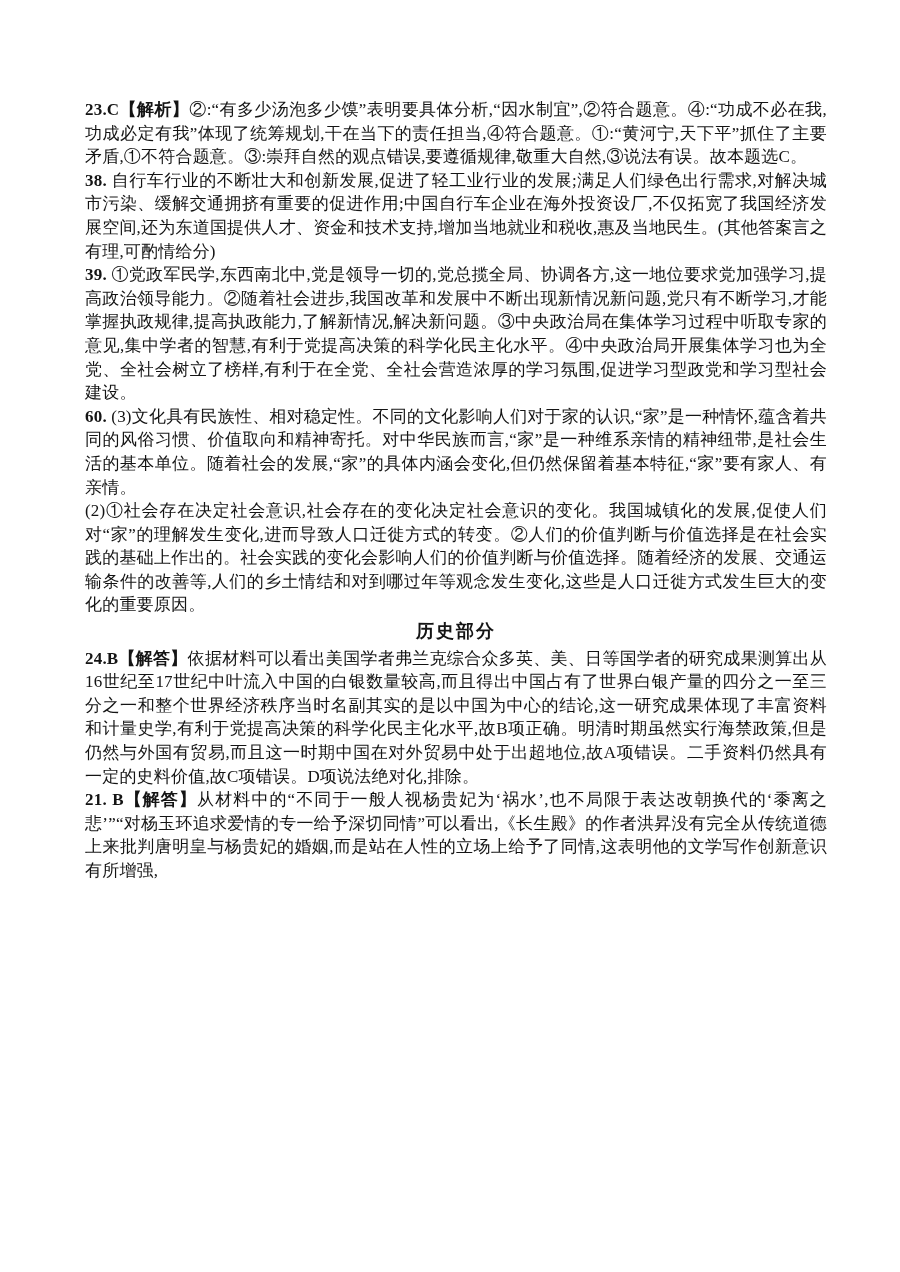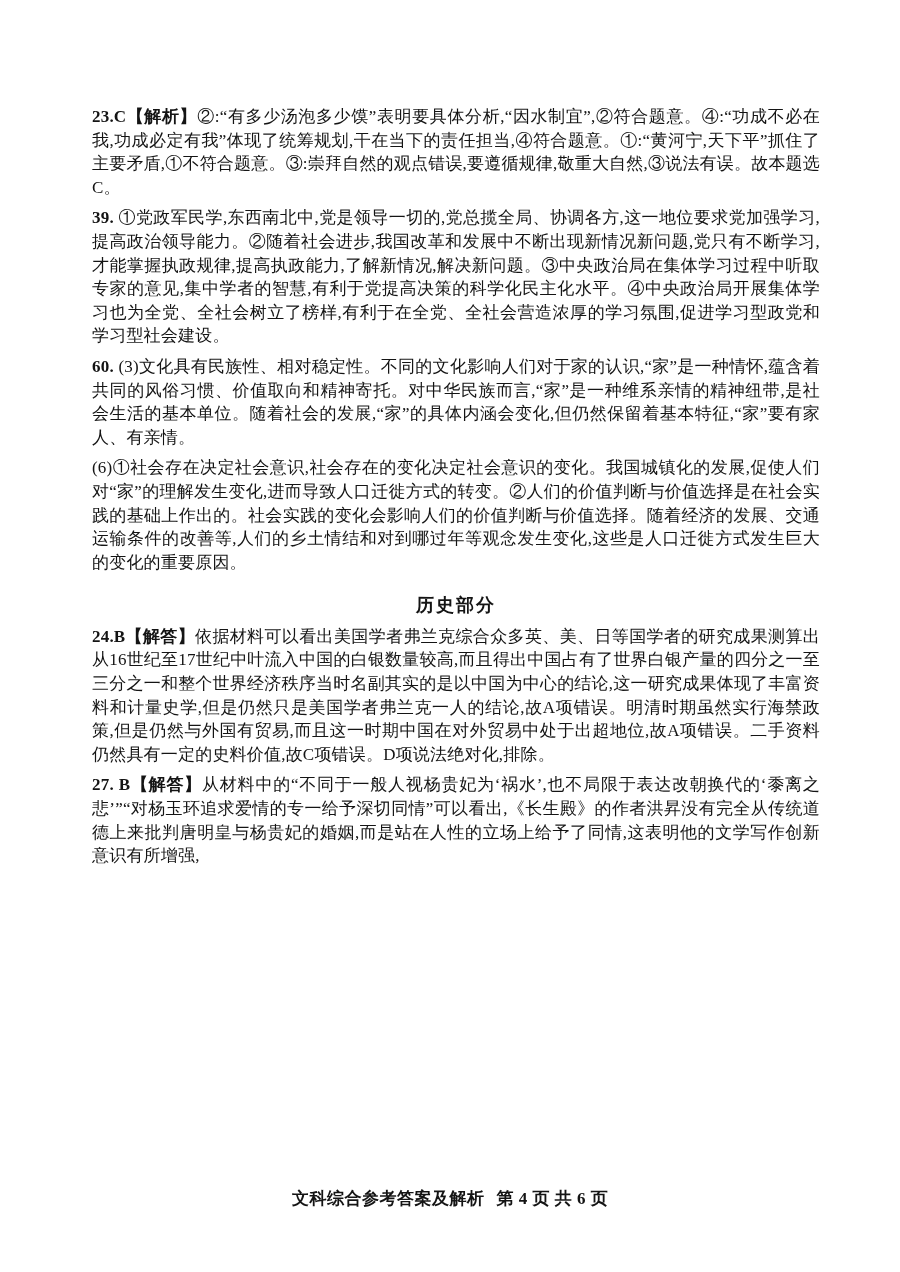--- a/index.html
+++ b/index.html
@@ -24,31 +24,31 @@
     position: absolute;
     top: 98px;
     left: 85px;
     width: 742px;
     font-size: 17px;
     line-height: 23.6px;
     text-align: justify;
     letter-spacing: 0.2px;
   }
   .para {
-    margin: 7px;
+    margin: 0;
     padding: 0;
   }
   .label {
     font-weight: bold;
   }
   .section-heading {
     text-align: center;
     font-weight: bold;
     font-size: 18px;
-    margin: 20px 0 3px 0;
+    margin: 3px 0 3px 0;
     letter-spacing: 2px;
   }
   .footer {
     position: absolute;
     left: 0;
     bottom: 62px;
     width: 100%;
     text-align: center;
     font-weight: bold;
     font-size: 17px;
@@ -59,34 +59,32 @@
   }
 </style>
 </head>
 <body>
 
 <div class="page">
   <div class="content">
 
     <p class="para"><span class="label">23.C【解析】</span><span>②:“有多少汤泡多少馍”表明要具体分析,“因水制宜”,②符合题意。④:“功成不必在我,功成必定有我”体现了统筹规划,干在当下的责任担当,④符合题意。①:“黄河宁,天下平”抓住了主要矛盾,①不符合题意。③:崇拜自然的观点错误,要遵循规律,敬重大自然,③说法有误。故本题选C。</span></p>
 
+    <p class="para"><span class="label">38. </span><span>自行车行业的不断壮大和创新发展,促进了轻工业行业的发展;满足人们绿色出行需求,对解决城市污染、缓解交通拥挤有重要的促进作用;中国自行车企业在海外投资设厂,不仅拓宽了我国经济发展空间,还为东道国提供人才、资金和技术支持,增加当地就业和税收,惠及当地民生。(其他答案言之有理,可酌情给分)</span></p>
 
     <p class="para"><span class="label">39. </span><span>①党政军民学,东西南北中,党是领导一切的,党总揽全局、协调各方,这一地位要求党加强学习,提高政治领导能力。②随着社会进步,我国改革和发展中不断出现新情况新问题,党只有不断学习,才能掌握执政规律,提高执政能力,了解新情况,解决新问题。③中央政治局在集体学习过程中听取专家的意见,集中学者的智慧,有利于党提高决策的科学化民主化水平。④中央政治局开展集体学习也为全党、全社会树立了榜样,有利于在全党、全社会营造浓厚的学习氛围,促进学习型政党和学习型社会建设。</span></p>
 
     <p class="para"><span class="label">60. </span><span>(3)文化具有民族性、相对稳定性。不同的文化影响人们对于家的认识,“家”是一种情怀,蕴含着共同的风俗习惯、价值取向和精神寄托。对中华民族而言,“家”是一种维系亲情的精神纽带,是社会生活的基本单位。随着社会的发展,“家”的具体内涵会变化,但仍然保留着基本特征,“家”要有家人、有亲情。</span></p>
 
-    <p class="para"><span>(6)①社会存在决定社会意识,社会存在的变化决定社会意识的变化。我国城镇化的发展,促使人们对“家”的理解发生变化,进而导致人口迁徙方式的转变。②人们的价值判断与价值选择是在社会实践的基础上作出的。社会实践的变化会影响人们的价值判断与价值选择。随着经济的发展、交通运输条件的改善等,人们的乡土情结和对到哪过年等观念发生变化,这些是人口迁徙方式发生巨大的变化的重要原因。</span></p>
+    <p class="para"><span>(2)①社会存在决定社会意识,社会存在的变化决定社会意识的变化。我国城镇化的发展,促使人们对“家”的理解发生变化,进而导致人口迁徙方式的转变。②人们的价值判断与价值选择是在社会实践的基础上作出的。社会实践的变化会影响人们的价值判断与价值选择。随着经济的发展、交通运输条件的改善等,人们的乡土情结和对到哪过年等观念发生变化,这些是人口迁徙方式发生巨大的变化的重要原因。</span></p>
 
 
     <div class="section-heading">历史部分</div>
 
-    <p class="para"><span class="label">24.B【解答】</span><span>依据材料可以看出美国学者弗兰克综合众多英、美、日等国学者的研究成果测算出从16世纪至17世纪中叶流入中国的白银数量较高,而且得出中国占有了世界白银产量的四分之一至三分之一和整个世界经济秩序当时名副其实的是以中国为中心的结论,这一研究成果体现了丰富资料和计量史学,但是仍然只是美国学者弗兰克一人的结论,故A项错误。明清时期虽然实行海禁政策,但是仍然与外国有贸易,而且这一时期中国在对外贸易中处于出超地位,故A项错误。二手资料仍然具有一定的史料价值,故C项错误。D项说法绝对化,排除。</span></p>
+    <p class="para"><span class="label">24.B【解答】</span><span>依据材料可以看出美国学者弗兰克综合众多英、美、日等国学者的研究成果测算出从16世纪至17世纪中叶流入中国的白银数量较高,而且得出中国占有了世界白银产量的四分之一至三分之一和整个世界经济秩序当时名副其实的是以中国为中心的结论,这一研究成果体现了丰富资料和计量史学,有利于党提高决策的科学化民主化水平,故B项正确。明清时期虽然实行海禁政策,但是仍然与外国有贸易,而且这一时期中国在对外贸易中处于出超地位,故A项错误。二手资料仍然具有一定的史料价值,故C项错误。D项说法绝对化,排除。</span></p>
 
 
 
-    <p class="para"><span class="label">27. B【解答】</span><span>从材料中的“不同于一般人视杨贵妃为‘祸水’,也不局限于表达改朝换代的‘黍离之悲’”“对杨玉环追求爱情的专一给予深切同情”可以看出,《长生殿》的作者洪昇没有完全从传统道德上来批判唐明皇与杨贵妃的婚姻,而是站在人性的立场上给予了同情,这表明他的文学写作创新意识有所增强,</span></p>
+    <p class="para"><span class="label">21. B【解答】</span><span>从材料中的“不同于一般人视杨贵妃为‘祸水’,也不局限于表达改朝换代的‘黍离之悲’”“对杨玉环追求爱情的专一给予深切同情”可以看出,《长生殿》的作者洪昇没有完全从传统道德上来批判唐明皇与杨贵妃的婚姻,而是站在人性的立场上给予了同情,这表明他的文学写作创新意识有所增强,</span></p>
 
   </div>
 
-  <div class="footer">
-    <span>文科综合参考答案及解析</span><span>第 4 页 共 6 页</span>
-  </div>
 </div>
 
 </body></html>

